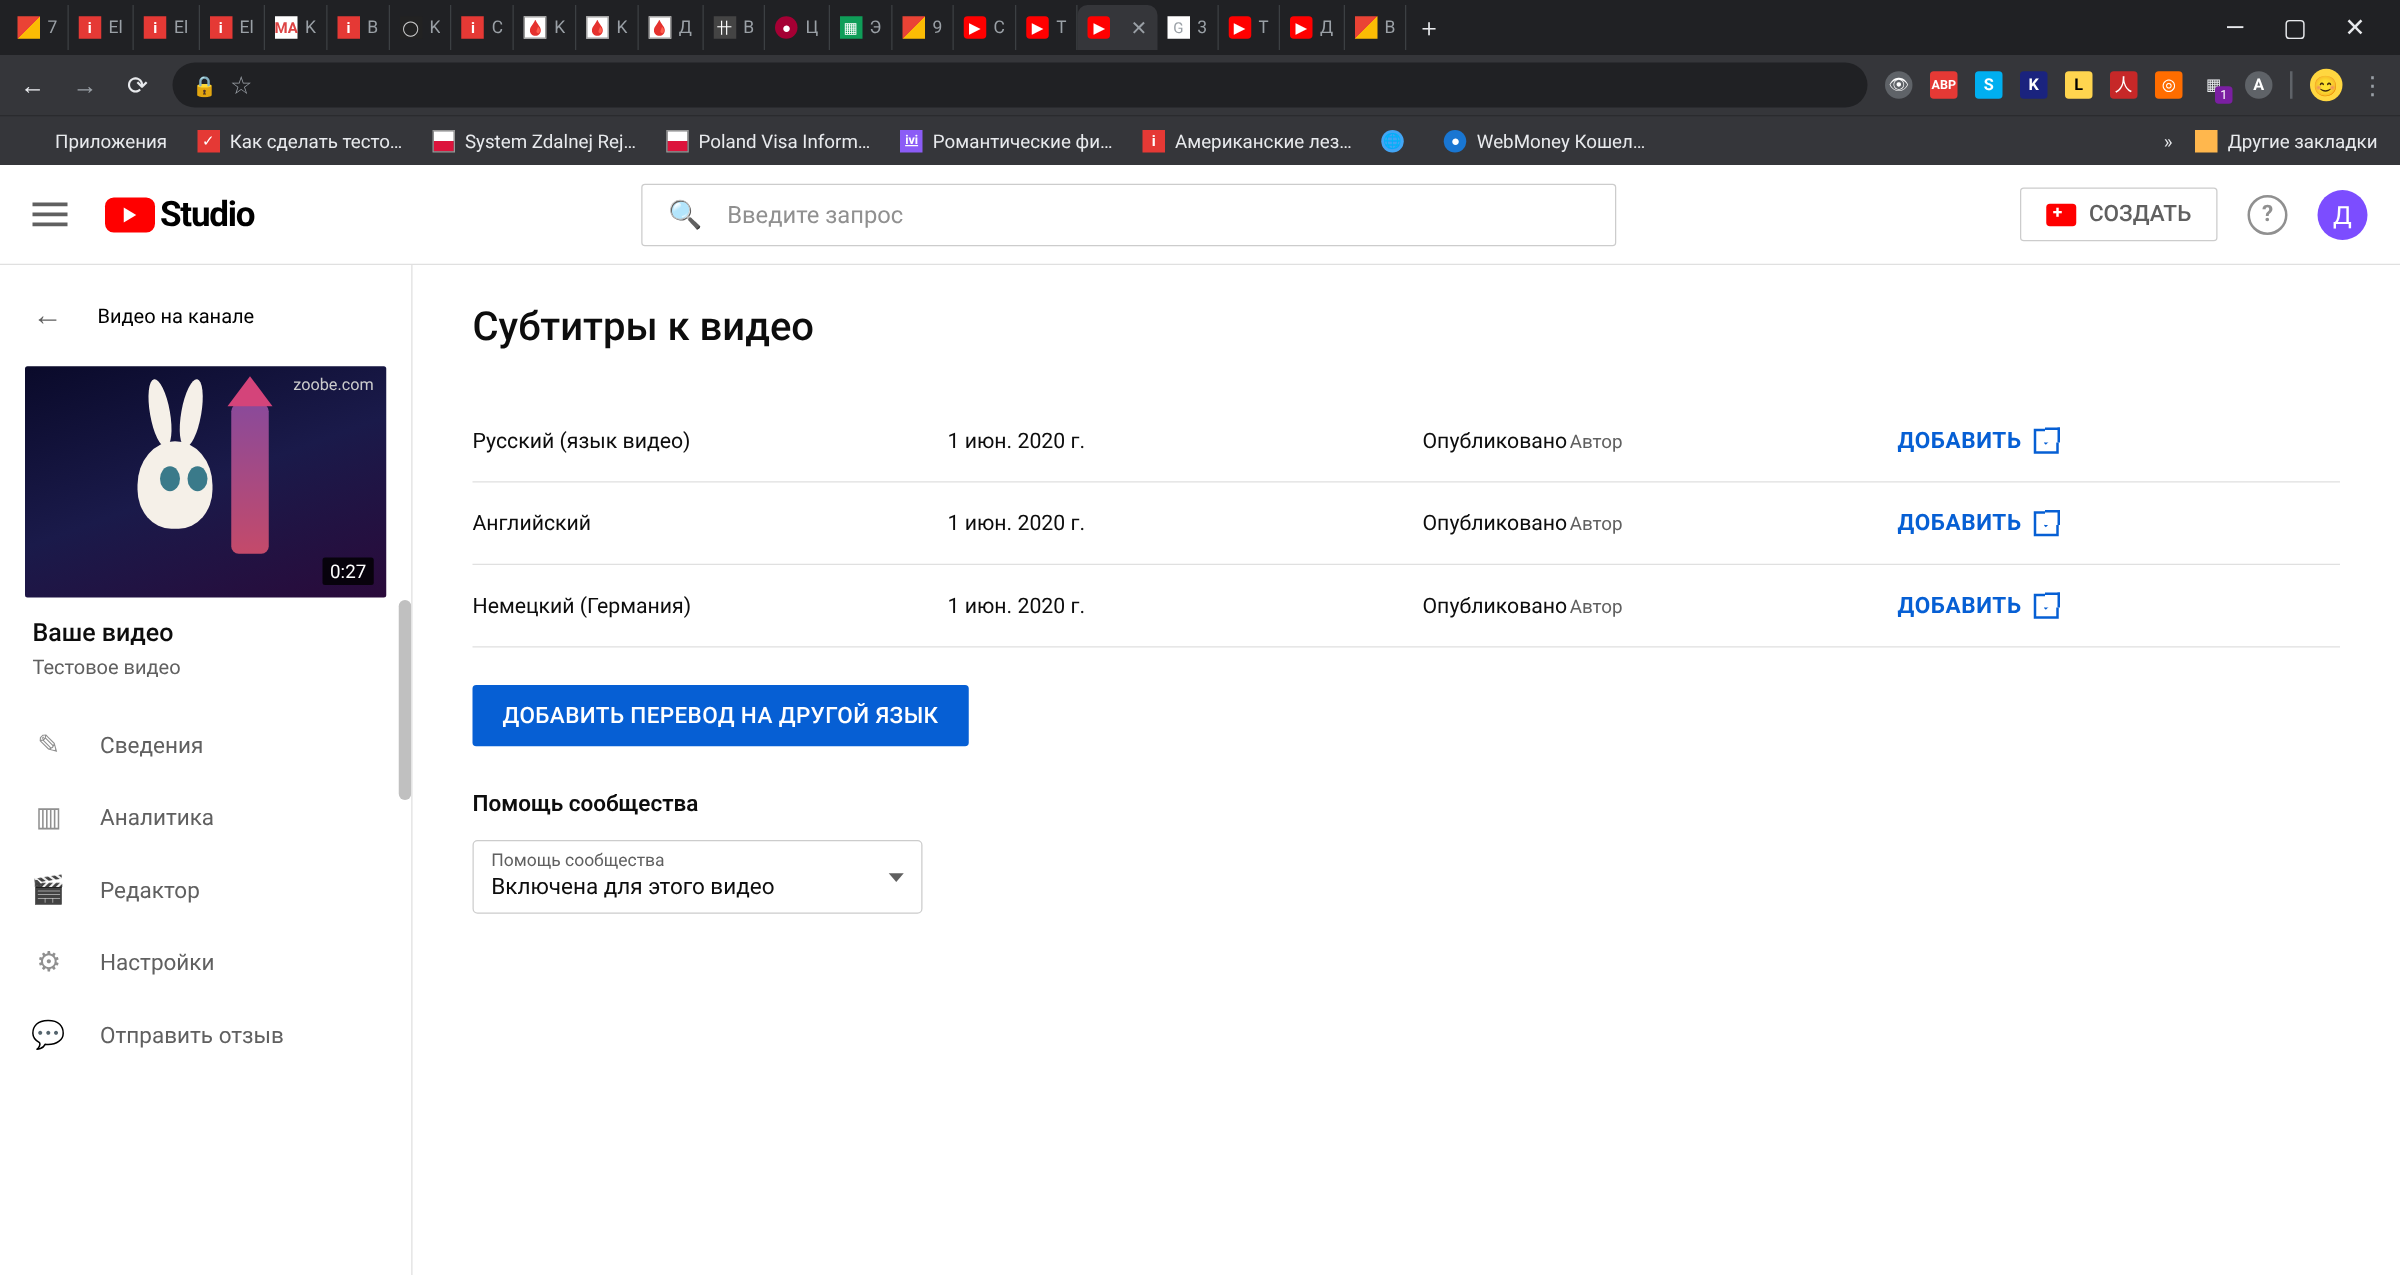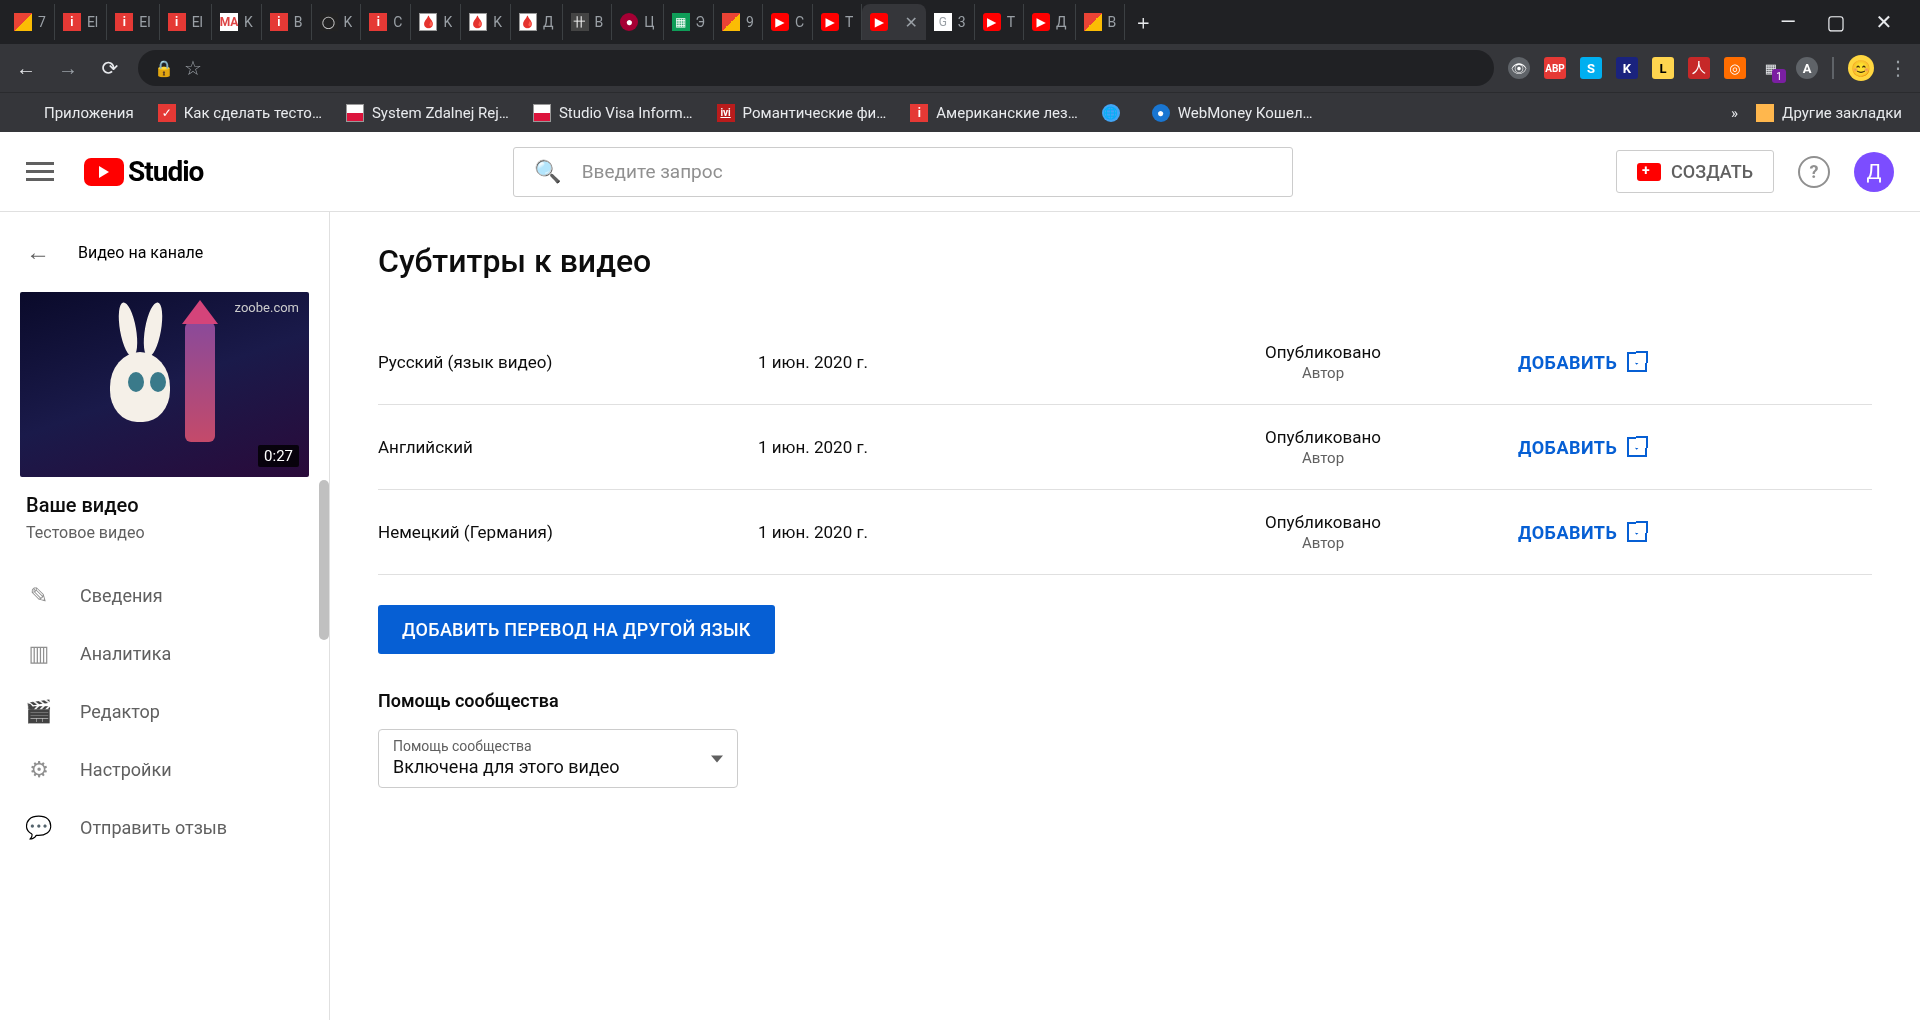--- a/index.html
+++ b/index.html
@@ -91,21 +91,21 @@
 .page-title { font-size: 32px; font-weight: 500; color: #0d0d0d; margin-bottom: 40px; }
 .sub-table { width: 100%; }
 .sub-head { display: flex; padding: 14px 0; border-bottom: 1px solid #e0e0e0; font-size: 16px; color: #606060; }
 .col-lang { width: 380px; }
 .col-date { width: 380px; font-weight: 600; color: #0d0d0d; }
 .col-desc { width: 370px; text-align: center; }
 .col-subs { flex: 1; text-align: left; padding-left: 10px; }
 .sub-row { display: flex; align-items: center; padding: 22px 0; border-bottom: 1px solid #e0e0e0; font-size: 17px; }
 .sub-row .col-lang { color: #0d0d0d; }
 .sub-row .col-date { color: #0d0d0d; font-weight: 400; }
-.desc-stack { display: flex; flex-direction: column; align-items: center; gap: 2px; }
+.desc-stack { display: flex; flex-direction: row; align-items: center; gap: 2px; }
 .desc-status { color: #0d0d0d; }
 .desc-author { color: #606060; font-size: 15px; }
 .add-link { display: flex; align-items: center; gap: 10px; color: #065fd4; font-size: 18px; font-weight: 700; letter-spacing: .5px; cursor: pointer; }
 .open-ico { width: 20px; height: 20px; border: 2px solid #065fd4; position: relative; }
 .open-ico::after { content: ""; position: absolute; top: -3px; right: -3px; width: 10px; height: 10px; background: #fff; border-top: 2px solid #065fd4; border-right: 2px solid #065fd4; }
 .open-ico::before { content: ""; position: absolute; top: 2px; right: 2px; width: 10px; height: 2px; background: #065fd4; transform: rotate(-45deg); transform-origin: right; }
 .add-lang-btn { margin-top: 30px; background: #065fd4; color: #fff; border: none; padding: 14px 24px; font-size: 18px; font-weight: 500; letter-spacing: .3px; border-radius: 3px; cursor: pointer; }
 .community-heading { margin-top: 36px; font-size: 18px; font-weight: 600; color: #0d0d0d; }
 .dropdown { margin-top: 18px; width: 360px; border: 1px solid #ccc; border-radius: 4px; padding: 8px 14px 10px; position: relative; }
 .dd-label { font-size: 14px; color: #606060; }
@@ -118,21 +118,21 @@
 .fi-ma { background: #fff; color:#d44; font-weight:bold; font-size:10px; }
 .fi-oct { background: #222; color:#ccc; }
 .fi-blood { background:#fff; border:1px solid #999; color:#c00; font-size:10px; }
 .fi-book { background:#444; color:#fff; }
 .fi-lg { background:#a50034; color:#fff; border-radius:50%; font-size:10px; }
 .fi-sheets { background:#0f9d58; color:#fff; }
 .fi-yt { background:#ff0000; color:#fff; border-radius:3px; }
 .fi-google { background:#fff; }
 .fi-chk { background:#e53935; color:#fff; }
 .fi-pl { background: linear-gradient(#fff 50%, #dc143c 50%); border:1px solid #999; }
-.fi-ivi { background:#b91c1c; color:#fff; font-weight:bold; font-size:10px;text-decoration:underline; }
+.fi-ivi { background:#8b5cf6; color:#fff; font-weight:bold; font-size:10px;text-decoration:underline; }
 .fi-globe { background:#42a5f5; color:#fff; border-radius:50%; }
 .fi-wm { background:#1976d2; color:#fff; border-radius:50%; }
 .fi-folder { background:#ffb74d; }
 .fi-apps { display:grid; grid-template-columns:repeat(3,4px); grid-template-rows:repeat(3,4px); gap:2px; }
 .fi-apps span { background:#9aa0a6; }
 </style>
 </head>
 <body>
 
 <div class="browser-chrome">
@@ -275,21 +275,21 @@
     <div class="bm-item">
         <span class="bm-ico fi-chk">✓</span>
         <span>Как сделать тесто…</span>
       </div>
       <div class="bm-item">
         <span class="bm-ico fi-pl"></span>
         <span>System Zdalnej Rej…</span>
       </div>
       <div class="bm-item">
         <span class="bm-ico fi-pl"></span>
-        <span>Studio Visa Inform…</span>
+        <span>Poland Visa Inform…</span>
       </div>
       <div class="bm-item">
         <span class="bm-ico fi-ivi">ivi</span>
         <span>Романтические фи…</span>
       </div>
       <div class="bm-item">
         <span class="bm-ico fi-i-red">i</span>
         <span>Американские лез…</span>
       </div>
       <div class="bm-item">

